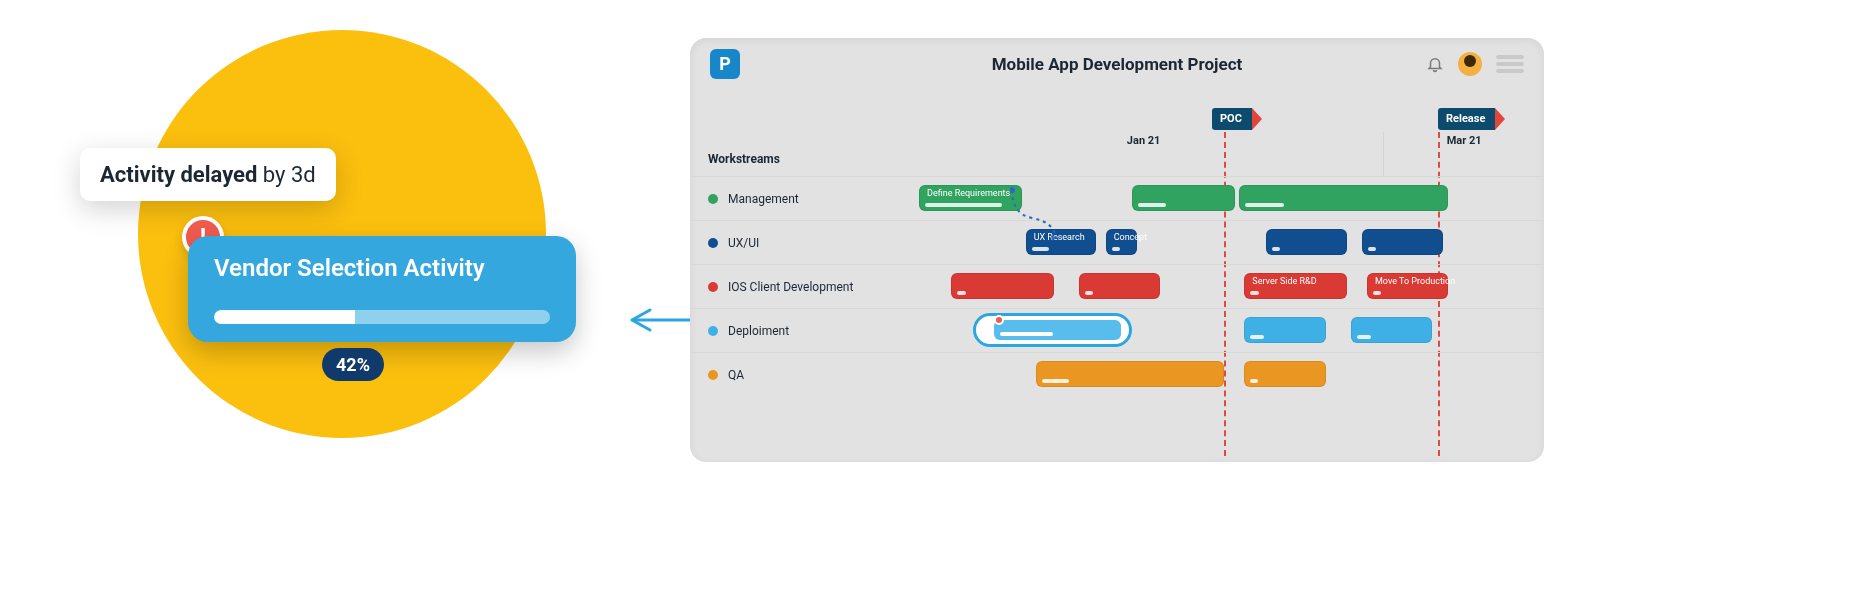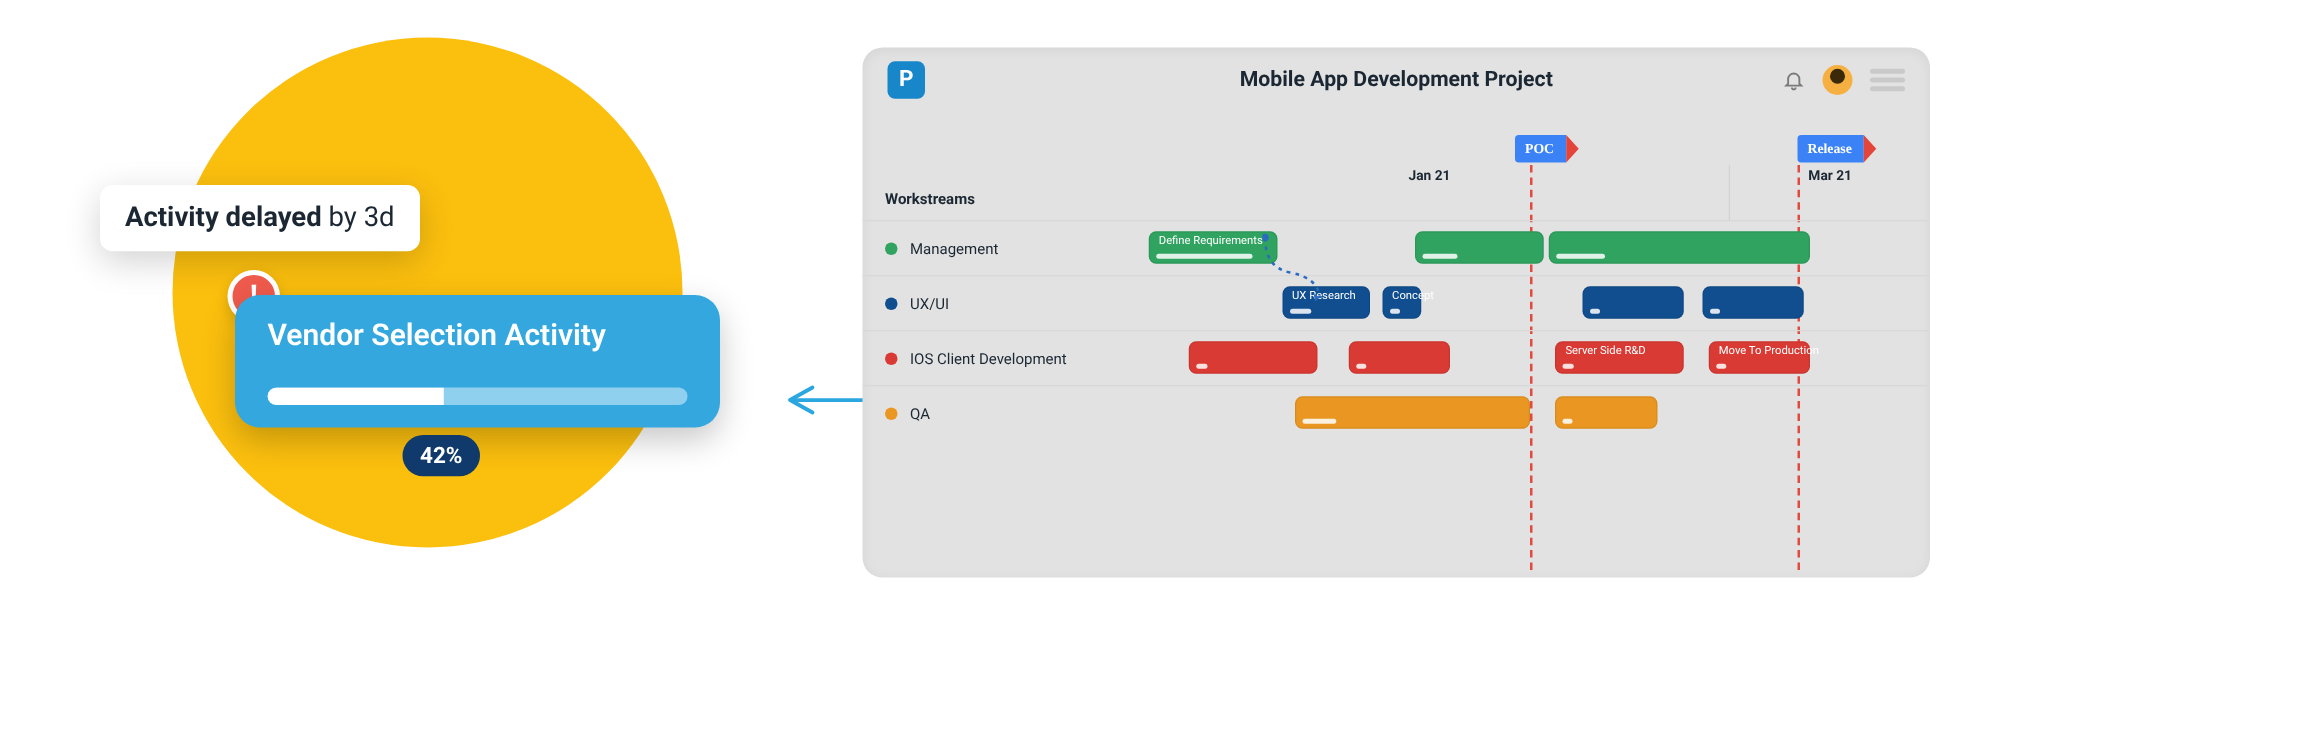--- a/index.html
+++ b/index.html
@@ -128,27 +128,26 @@
   .ham { display:flex; flex-direction:column; gap:3px;}
   .ham span{ display:block; width:28px; height:4px; background:#c9c9c9; border-radius:2px;}
 
   
   .ribbons {
     position:absolute; top:70px; left:0; right:0; height:20px;
   }
   .ribbon {
     position:absolute;
     height:22px;
-    background:#3b82f6;
+    background:#0c4a6e;
     color:#fff;
     font-size:11px; font-weight:700;
     line-height:22px;
     padding:0 10px 0 8px;
     border-radius:3px 0 0 3px;
-    font-family:Liberation Serif, serif;
   }
   .ribbon::after{
     content:""; position:absolute; right:-10px; top:0;
     border-top:11px solid transparent;
     border-bottom:11px solid transparent;
     border-left:10px solid #e4453a;
   }
 
   
   .tl-header {
@@ -394,20 +393,40 @@
               <div class="prog" style="width: 9.06667px;"></div>
             </div>
             <div class="bar r" style="left: 448px; width: 81.3333px;">
               <div class="btxt">Move To Production</div>
               <div class="prog" style="width: 8px;"></div>
             </div>
           </div>
         </div>
         <div class="row">
           <div class="row-label">
+            <span class="dot" style="background: rgb(63, 176, 230);"></span>
+            <span>Deploiment</span>
+          </div>
+          <div class="lane">
+            <div class="hl-ring" style="left: 54px; width: 158.667px;">
+              <div class="hl-bar">
+                <div class="prog" style="width: 42%;"></div>
+              </div>
+              <div class="hl-dot"></div>
+            </div>
+            <div class="bar b-l" style="left: 325.333px; width: 81.3333px;">
+              <div class="prog" style="width: 13.8667px;"></div>
+            </div>
+            <div class="bar b-l" style="left: 432px; width: 81.3333px;">
+              <div class="prog" style="width: 13.8667px;"></div>
+            </div>
+          </div>
+        </div>
+        <div class="row">
+          <div class="row-label">
             <span class="dot" style="background: rgb(233, 151, 34);"></span>
             <span>QA</span>
           </div>
           <div class="lane">
             <div class="bar o" style="left: 117.333px; width: 188px;">
               <div class="prog" style="width: 26.4px;"></div>
             </div>
             <div class="bar o" style="left: 325.333px; width: 81.3333px;">
               <div class="prog" style="width: 8px;"></div>
             </div>

